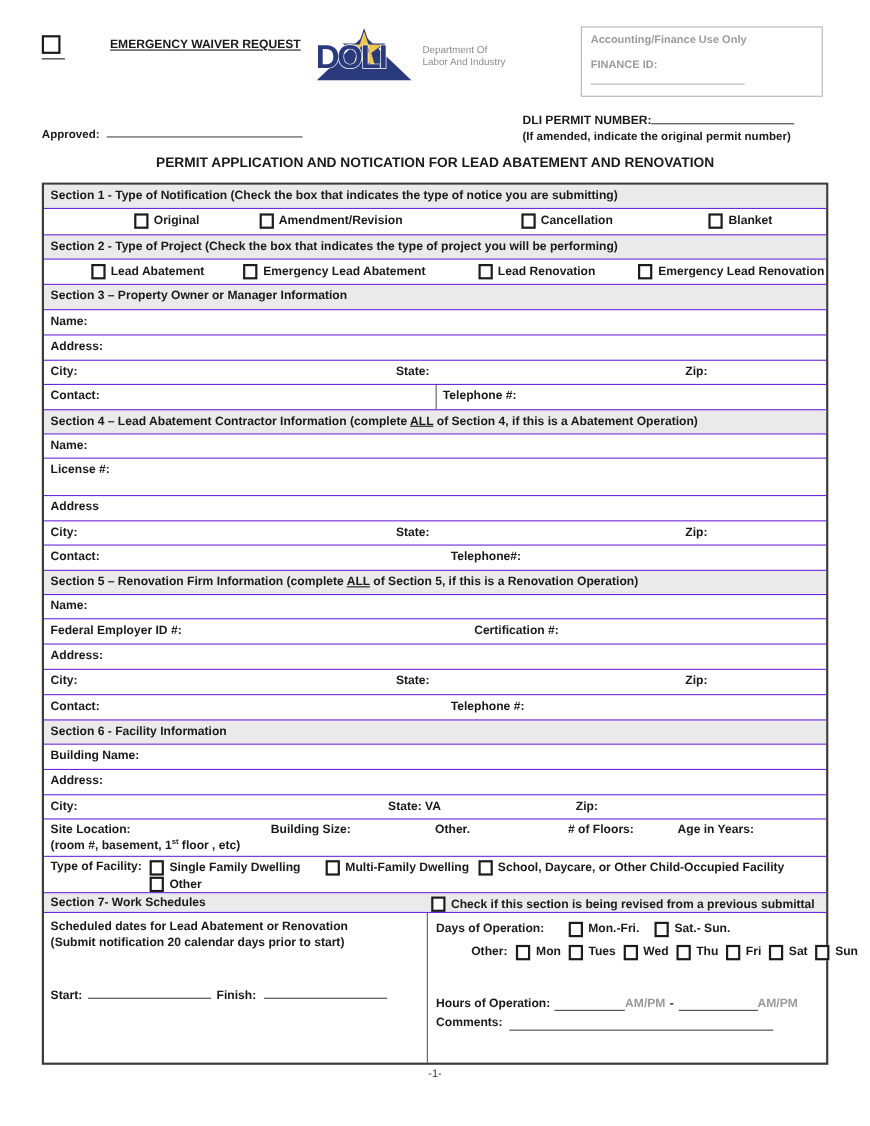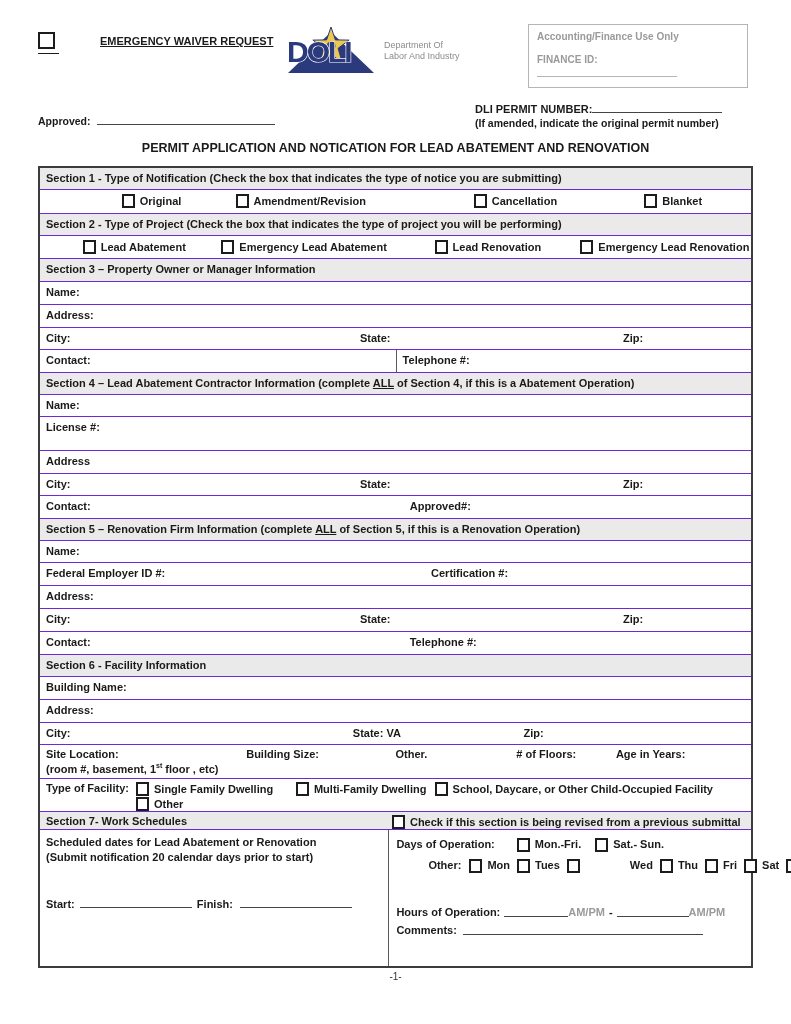--- a/index.html
+++ b/index.html
@@ -35,21 +35,21 @@
   .trow:first-child{border-top:none;}
   .sec-head{background:#eaeaea;padding:4px 0 0 6px;}
   .lbl{position:absolute;top:4px;white-space:nowrap;}
   .opt{position:absolute;top:4px;white-space:nowrap;display:flex;align-items:center;}
   .half-divider{position:absolute;left:50%;top:0;bottom:0;border-left:1px solid #5a5a5a;}
   
   .s7-divider{position:absolute;left:49%;top:0;bottom:0;border-left:1px solid #5a5a5a;}
   .s7-left{position:absolute;left:6px;top:5px;width:44%;line-height:15px;}
   .s7-start{position:absolute;left:6px;top:66px;}
   .s7-right{position:absolute;left:calc(49% + 8px);top:5px;right:6px;line-height:15px;}
-  .s7-row{display:flex;white-space:nowrap;}
+  .s7-row{display:flex;align-items:center;white-space:nowrap;}
   .s7-row.days{margin-top:2px;}
   .s7-row.other{margin-top:6px;}
   .s7-row.hours{margin-top:32px;}
   .s7-row.comments{margin-top:3px;}
   .footer{position:absolute;left:0;top:971px;width:100%;text-align:center;font-size:10px;color:#333;}
   sup{font-size:7px;}
 </style>
 </head>
 <body>
 
@@ -170,21 +170,21 @@
     <div class="trow" style="height:22px;">
         <span class="lbl" style="left:6px;">Address</span>
       </div>
     <div class="trow" style="height:21px;">
       <span class="lbl" style="left:6px;">City:</span>
       <span class="lbl" style="left:45%;">State:</span>
       <span class="lbl" style="left:82%;">Zip:</span>
     </div>
     <div class="trow" style="height:22px;">
       <span class="lbl" style="left:6px;">Contact:</span>
-      <span class="lbl" style="left:52%;">Approved#:</span>
+      <span class="lbl" style="left:52%;">Telephone#:</span>
     </div>
 
     <div class="trow sec-head" style="height:17px;">
       <span>Section 5 – Renovation Firm Information (complete </span><span class="u">ALL</span><span> of Section 5, if this is a Renovation Operation)</span>
     </div>
     <div class="trow" style="height:21px;">
         <span class="lbl" style="left:6px;">Name:</span>
       </div>
     <div class="trow" style="height:22px;">
       <span class="lbl" style="left:6px;">Federal Employer ID #:</span>
@@ -276,21 +276,21 @@
         <div class="s7-row other">
           <span style="margin-right:8px;margin-left:32px;">Other:</span>
           <span class="opt" style="position:static;margin-right:7px;">
               <span class="cb"></span>
               <span>Mon</span>
             </span>
           <span class="opt" style="position:static;margin-right:7px;">
               <span class="cb"></span>
               <span>Tues</span>
             </span>
-          <span class="opt" style="position:static;margin-right:7px;gap:45px;">
+          <span class="opt" style="position:static;margin-right:7px;">
               <span class="cb"></span>
               <span>Wed</span>
             </span>
           <span class="opt" style="position:static;margin-right:7px;">
               <span class="cb"></span>
               <span>Thu</span>
             </span>
           <span class="opt" style="position:static;margin-right:7px;">
               <span class="cb"></span>
               <span>Fri</span>

